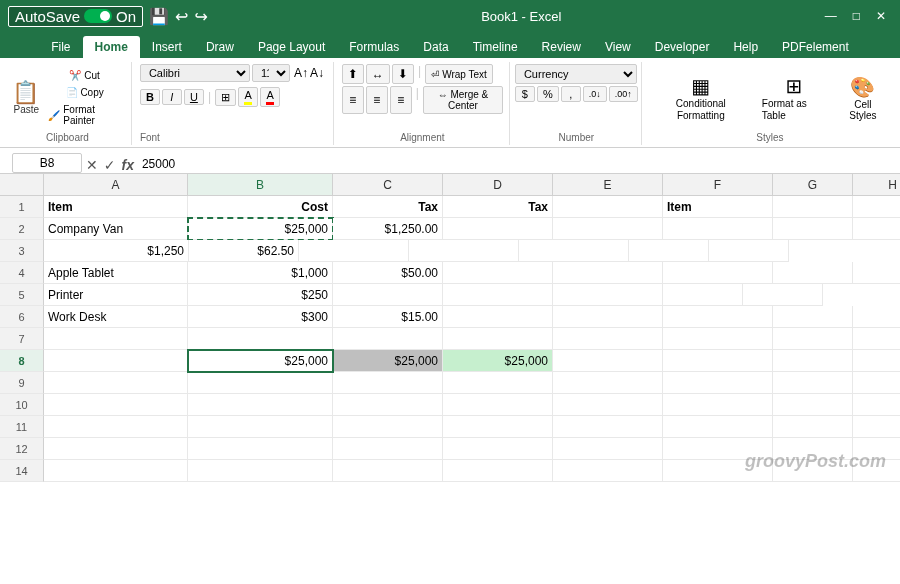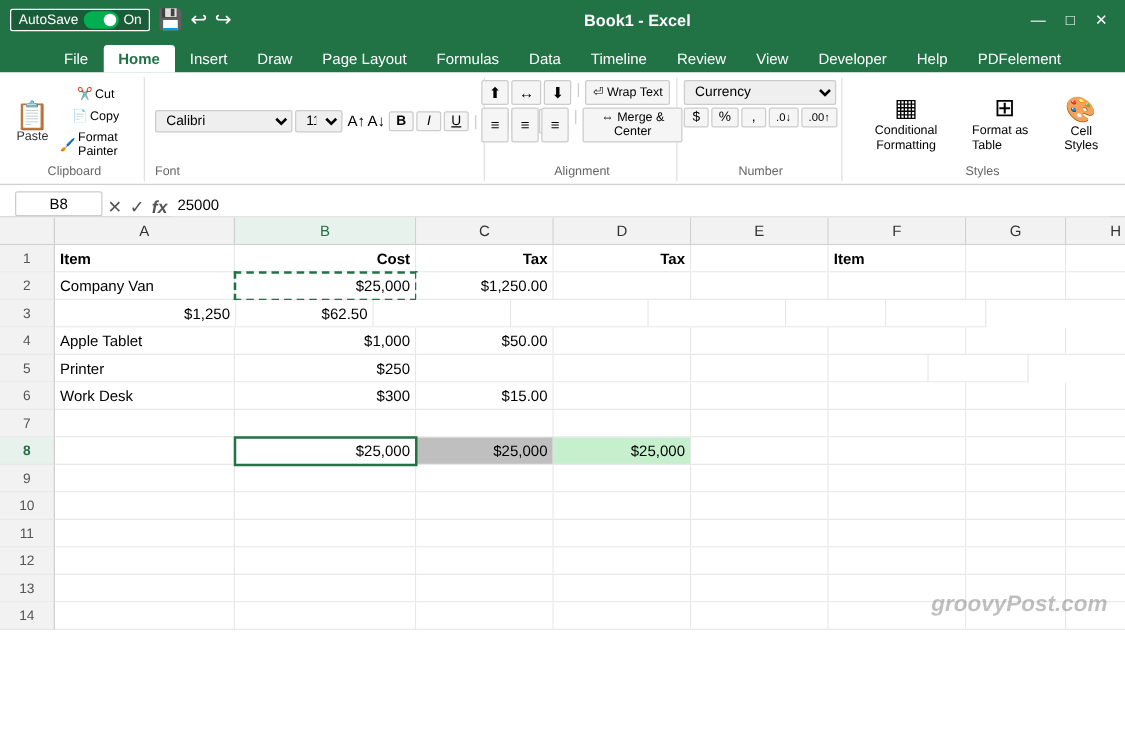--- a/index.html
+++ b/index.html
@@ -10,29 +10,29 @@
       background: #217346;
       color: white;
       height: 32px;
       display: flex;
       align-items: center;
       justify-content: space-between;
       padding: 0 8px;
       font-size: 12px;
     }
     .title-bar-left { display: flex; align-items: center; gap: 6px; }
-    .title-bar-center { font-size: 13px; font-weight: 700; margin-left: 16px; }
+    .title-bar-center { font-size: 13px; font-weight: 400; margin-left: 16px; }
     .title-bar-right { display: flex; align-items: center; gap: 4px; }
 
     .autosave-badge {
       background: #1a5c38;
       border: 1px solid #fff;
       border-radius: 2px;
       padding: 1px 6px;
-      font-size: 11px;
+      font-size: 15px;
       display: flex;
       align-items: center;
       gap: 4px;
     }
     .toggle-on {
       background: #00b050;
       border-radius: 8px;
       width: 28px;
       height: 14px;
       display: inline-block;
@@ -367,21 +367,21 @@
         <div class="ribbon-btn" style="flex-direction:row; min-width:unset;">
           <span>🖌️</span>
           <span style="font-size:10px; margin-left:2px;">Format Painter</span>
         </div>
       </div>
     </div>
     <div class="ribbon-group-label">Clipboard</div>
   </div>
 
   <div class="ribbon-group" style="min-width:200px; align-items:flex-start;">
-    <div style="display:flex; flex-direction:row; gap:3px; flex:1; width:100%;">
+    <div style="display:flex; flex-direction:column; gap:3px; flex:1; width:100%;">
       <div class="font-row">
         <select class="font-select">
           <option>Calibri</option>
         </select>
         <select class="size-select">
           <option>11</option>
         </select>
         <span style="font-size:12px; cursor:pointer; margin-left:2px;">A↑</span>
         <span style="font-size:12px; cursor:pointer;">A↓</span>
       </div>
@@ -603,31 +603,20 @@
           <div class="cell cell-a"></div>
           <div class="cell cell-b col-b"></div>
           <div class="cell cell-c col-b"></div>
           <div class="cell cell-d col-b"></div>
           <div class="cell cell-e"></div>
           <div class="cell cell-f"></div>
           <div class="cell cell-g"></div>
           <div class="cell cell-h"></div>
         </div>
         <div class="grid-row">
-          <div class="row-num">13</div>
-          <div class="cell cell-a"></div>
-          <div class="cell cell-b col-b"></div>
-          <div class="cell cell-c col-b"></div>
-          <div class="cell cell-d col-b"></div>
-          <div class="cell cell-e"></div>
-          <div class="cell cell-f"></div>
-          <div class="cell cell-g"></div>
-          <div class="cell cell-h"></div>
-        </div>
-        <div class="grid-row">
           <div class="row-num">14</div>
           <div class="cell cell-a"></div>
           <div class="cell cell-b col-b"></div>
           <div class="cell cell-c col-b"></div>
           <div class="cell cell-d col-b"></div>
           <div class="cell cell-e"></div>
           <div class="cell cell-f"></div>
           <div class="cell cell-g"></div>
           <div class="cell cell-h"></div>
         </div>

